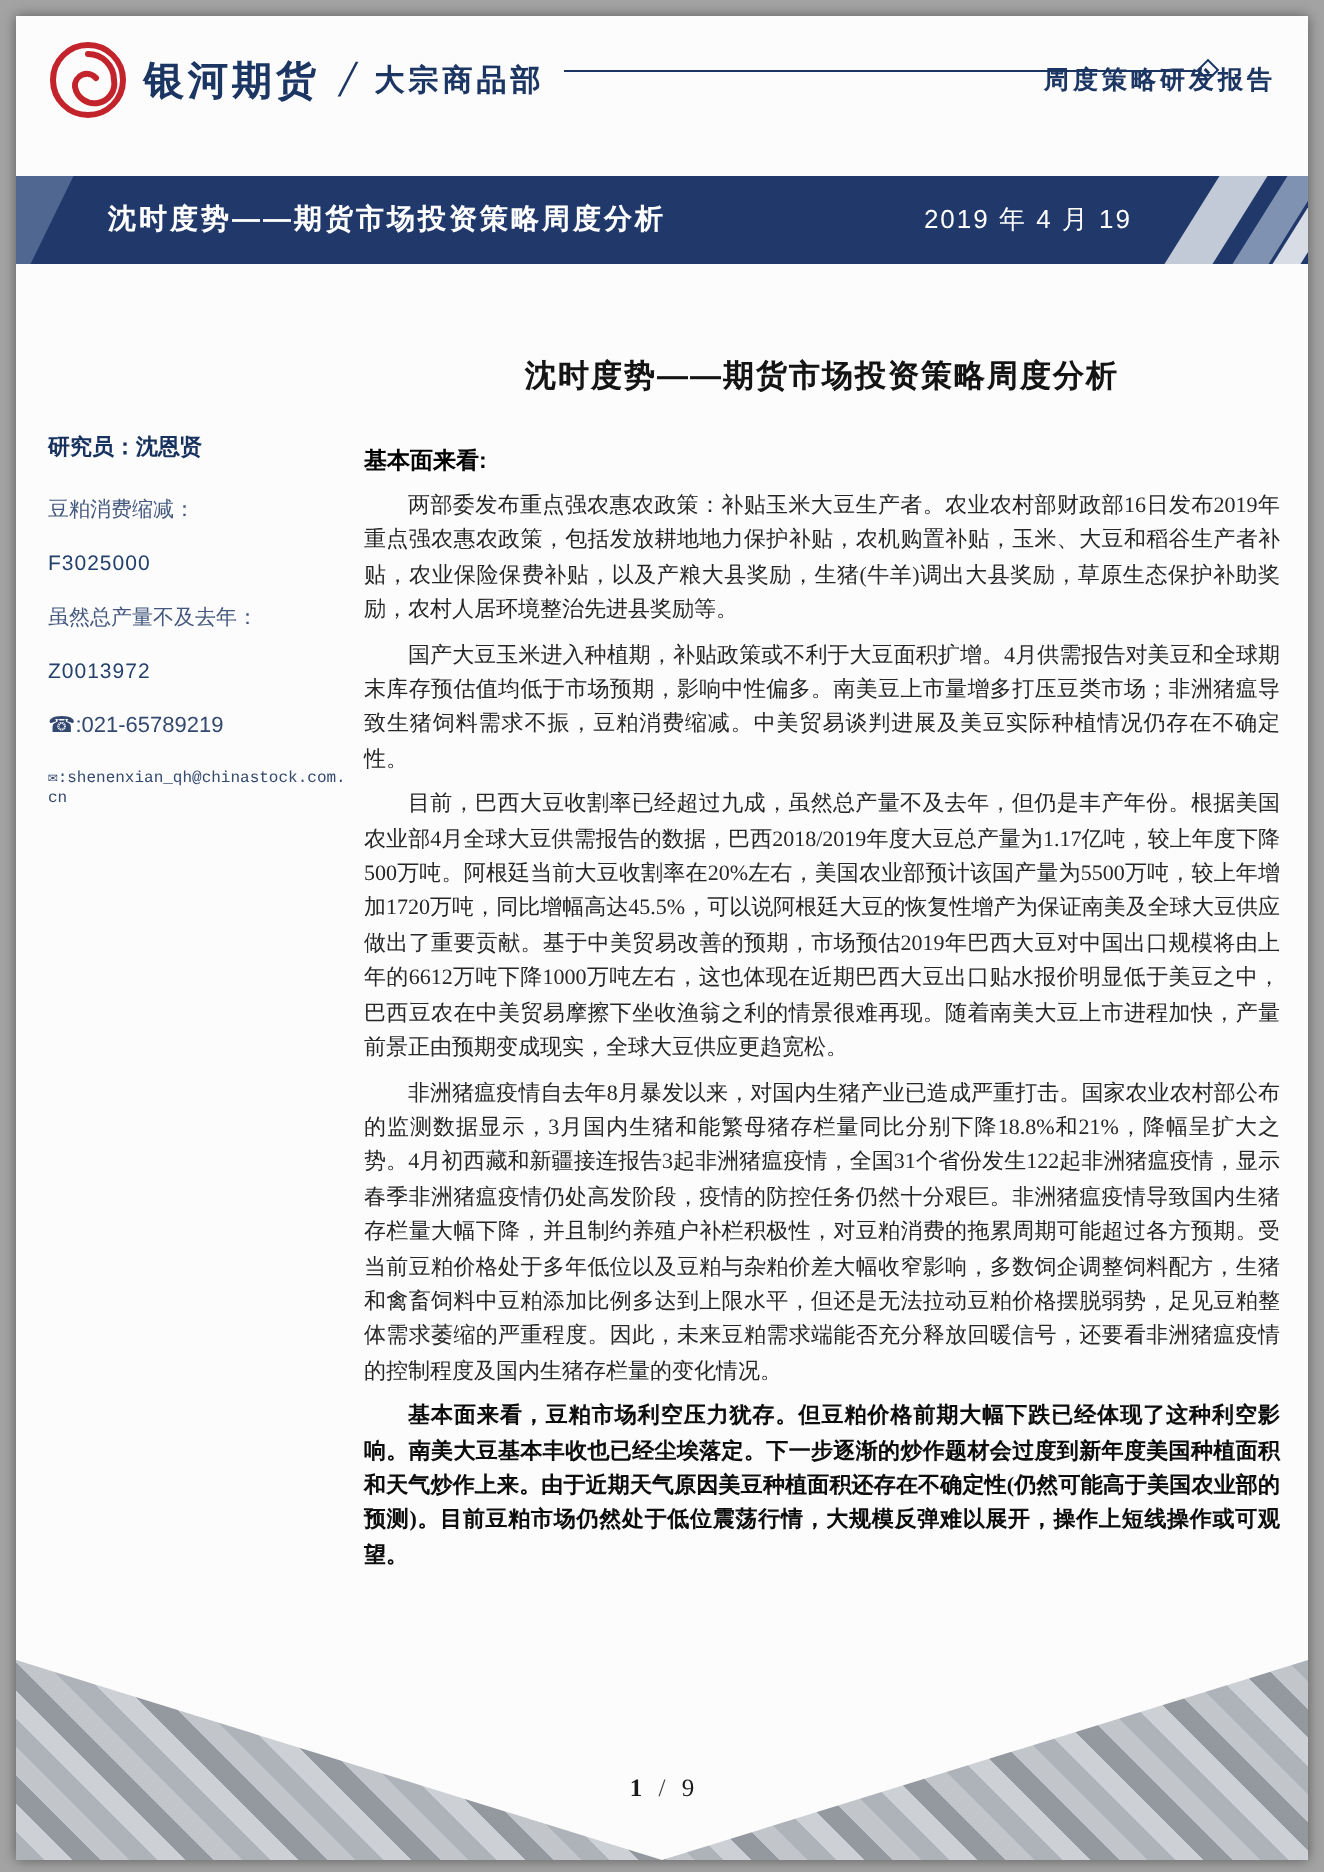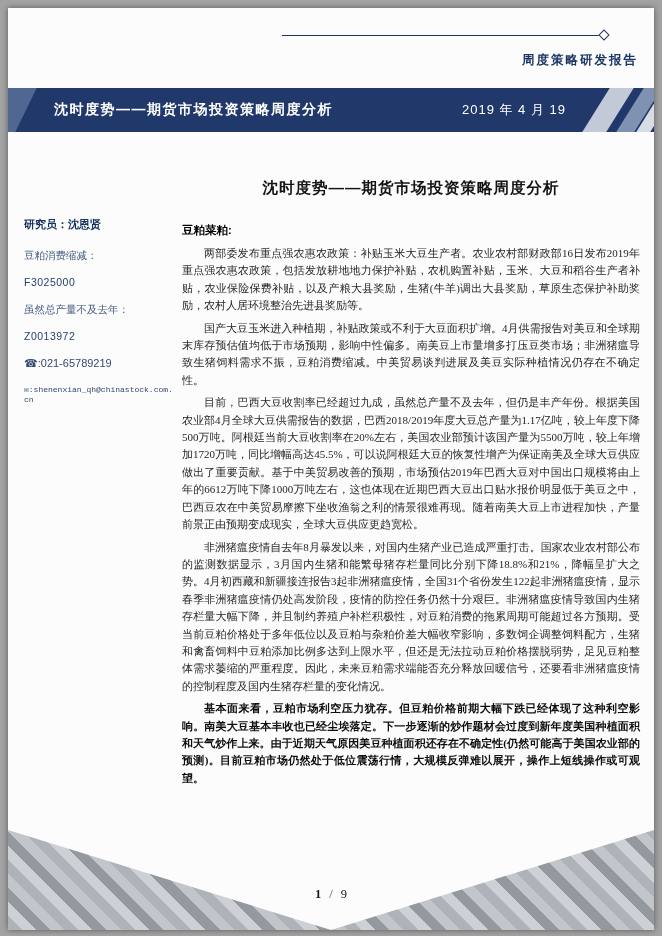--- a/index.html
+++ b/index.html
@@ -39,21 +39,21 @@
   .report-rule {
     position:absolute; top:27px; right:52px; width:320px; height:0;
     border-top:1px solid #1c3664;
   }
   .diamond {
     position:absolute; top:23px; right:46px;
     width:8px; height:8px; background:#fcfcfc;
     border:1px solid #1c3664; transform:rotate(45deg);
   }
   .report-type {
-    position:absolute; top:44px; right:16px;
+    position:absolute; top:24px; right:16px;
     font-family:"Liberation Sans", sans-serif;
     font-size:12.5px; font-weight:bold; color:#1c3664; letter-spacing:2px;
   }
 
   
   .band {
     position:relative; height:44px; background:#20386a; overflow:hidden;
   }
   .band-accent-left {
     position:absolute; left:-12px; top:0; width:30px; height:100%;
@@ -131,20 +131,29 @@
   }
   .page-num .cur { font-weight:bold; }
   .page-num .sep { margin:0 5px; color:#444; }
 </style>
 </head>
 <body>
 
 <div class="page">
 
   <div class="header">
+    <div class="brand-row">
+      <svg class="logo" viewBox="0 0 40 40">
+        <circle cx="20" cy="20" r="17.5" fill="none" stroke="#c3232b" stroke-width="3"></circle>
+        <path d="M20 7 A 13 13 0 0 1 33 20 A 9.5 9.5 0 0 1 13.5 23.5 A 6 6 0 0 1 24 19" fill="none" stroke="#c3232b" stroke-width="3" stroke-linecap="round"></path>
+      </svg>
+      <span class="brand-name">银河期货</span>
+      <span class="brand-slash">/</span>
+      <span class="brand-dept">大宗商品部</span>
+    </div>
     <div class="report-rule"></div>
     <div class="diamond"></div>
     <div class="report-type">周度策略研发报告</div>
   </div>
 
   <div class="band">
     <div class="band-accent-left"></div>
     <div class="band-accent-r1"></div>
     <div class="band-accent-r2"></div>
     <div class="band-accent-r3"></div>
@@ -159,21 +168,21 @@
       <div class="sb-line sb-label">豆粕消费缩减：</div>
       <div class="sb-line sb-value">F3025000</div>
       <div class="sb-line sb-label">虽然总产量不及去年：</div>
       <div class="sb-line sb-value">Z0013972</div>
       <div class="sb-line sb-phone">☎:021-65789219</div>
       <div class="sb-line sb-email">✉:shenenxian_qh@chinastock.com.cn</div>
     </aside>
 
     <main class="main">
       <h1 class="main-title">沈时度势——期货市场投资策略周度分析</h1>
-      <div class="section-label">豆粕菜粕:</div>
+      <div class="section-label">基本面来看:</div>
       <p class="body-p">两部委发布重点强农惠农政策：补贴玉米大豆生产者。农业农村部财政部16日发布2019年重点强农惠农政策，包括发放耕地地力保护补贴，农机购置补贴，玉米、大豆和稻谷生产者补贴，农业保险保费补贴，以及产粮大县奖励，生猪(牛羊)调出大县奖励，草原生态保护补助奖励，农村人居环境整治先进县奖励等。</p>
       <p class="body-p">国产大豆玉米进入种植期，补贴政策或不利于大豆面积扩增。4月供需报告对美豆和全球期末库存预估值均低于市场预期，影响中性偏多。南美豆上市量增多打压豆类市场；非洲猪瘟导致生猪饲料需求不振，豆粕消费缩减。中美贸易谈判进展及美豆实际种植情况仍存在不确定性。</p>
       <p class="body-p">目前，巴西大豆收割率已经超过九成，虽然总产量不及去年，但仍是丰产年份。根据美国农业部4月全球大豆供需报告的数据，巴西2018/2019年度大豆总产量为1.17亿吨，较上年度下降500万吨。阿根廷当前大豆收割率在20%左右，美国农业部预计该国产量为5500万吨，较上年增加1720万吨，同比增幅高达45.5%，可以说阿根廷大豆的恢复性增产为保证南美及全球大豆供应做出了重要贡献。基于中美贸易改善的预期，市场预估2019年巴西大豆对中国出口规模将由上年的6612万吨下降1000万吨左右，这也体现在近期巴西大豆出口贴水报价明显低于美豆之中，巴西豆农在中美贸易摩擦下坐收渔翁之利的情景很难再现。随着南美大豆上市进程加快，产量前景正由预期变成现实，全球大豆供应更趋宽松。</p>
       <p class="body-p">非洲猪瘟疫情自去年8月暴发以来，对国内生猪产业已造成严重打击。国家农业农村部公布的监测数据显示，3月国内生猪和能繁母猪存栏量同比分别下降18.8%和21%，降幅呈扩大之势。4月初西藏和新疆接连报告3起非洲猪瘟疫情，全国31个省份发生122起非洲猪瘟疫情，显示春季非洲猪瘟疫情仍处高发阶段，疫情的防控任务仍然十分艰巨。非洲猪瘟疫情导致国内生猪存栏量大幅下降，并且制约养殖户补栏积极性，对豆粕消费的拖累周期可能超过各方预期。受当前豆粕价格处于多年低位以及豆粕与杂粕价差大幅收窄影响，多数饲企调整饲料配方，生猪和禽畜饲料中豆粕添加比例多达到上限水平，但还是无法拉动豆粕价格摆脱弱势，足见豆粕整体需求萎缩的严重程度。因此，未来豆粕需求端能否充分释放回暖信号，还要看非洲猪瘟疫情的控制程度及国内生猪存栏量的变化情况。</p>
       <p class="body-p summary-p">基本面来看，豆粕市场利空压力犹存。但豆粕价格前期大幅下跌已经体现了这种利空影响。南美大豆基本丰收也已经尘埃落定。下一步逐渐的炒作题材会过度到新年度美国种植面积和天气炒作上来。由于近期天气原因美豆种植面积还存在不确定性(仍然可能高于美国农业部的预测)。目前豆粕市场仍然处于低位震荡行情，大规模反弹难以展开，操作上短线操作或可观望。</p>
     </main>
 
   </div>
 
   <div class="stripes"></div>

